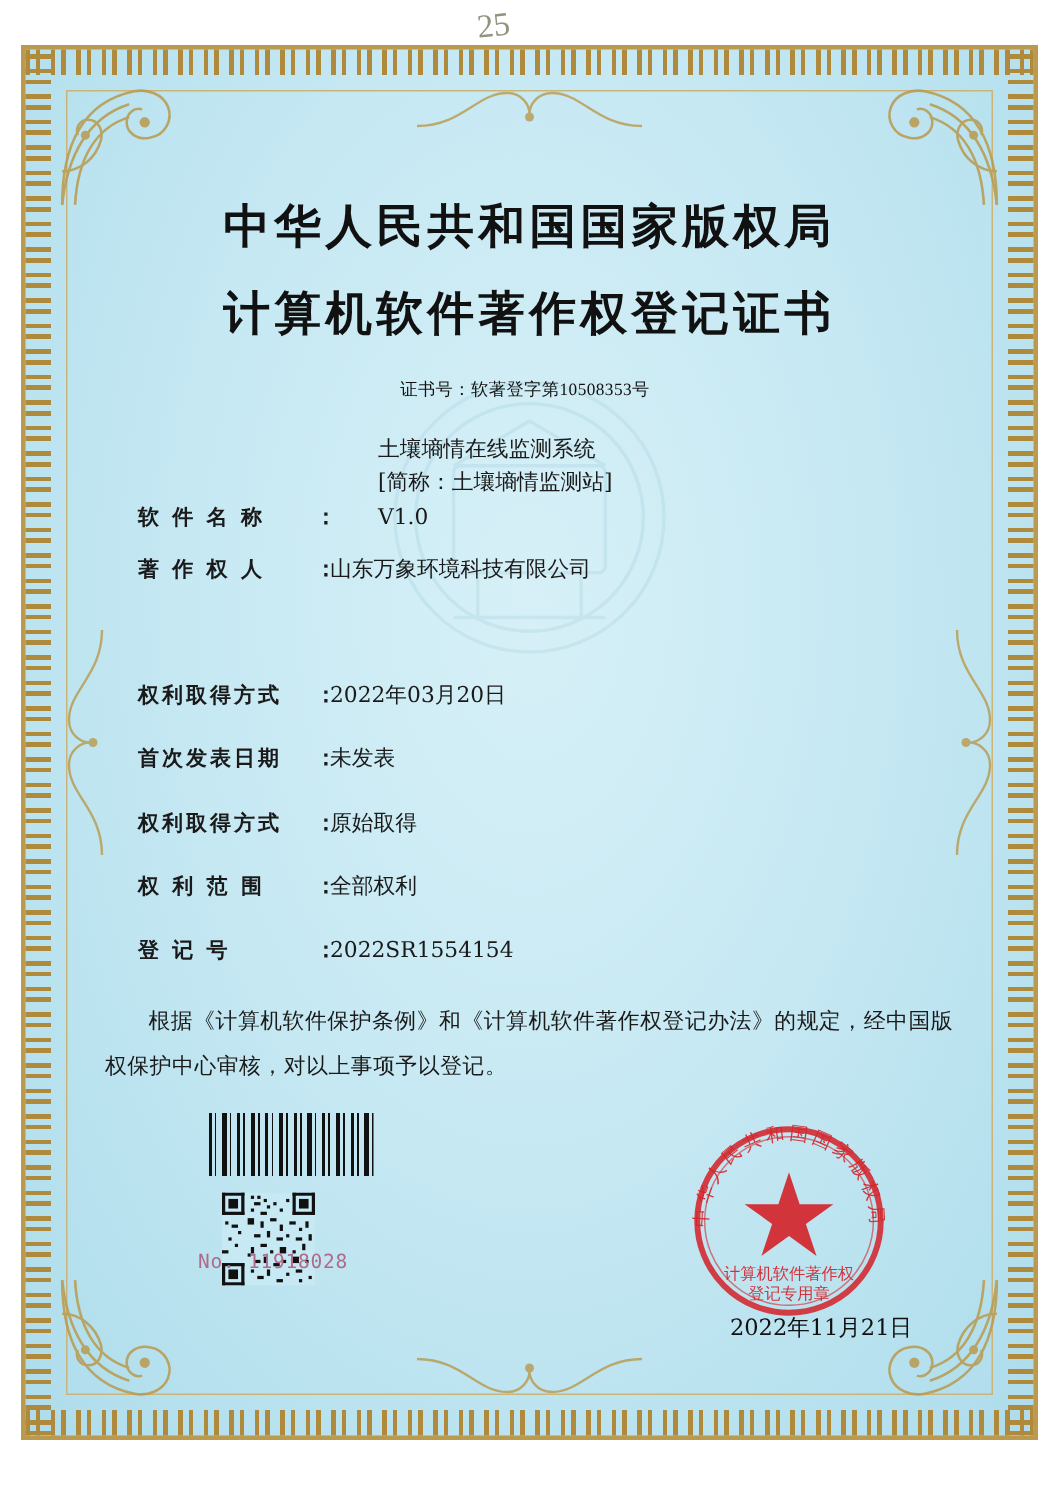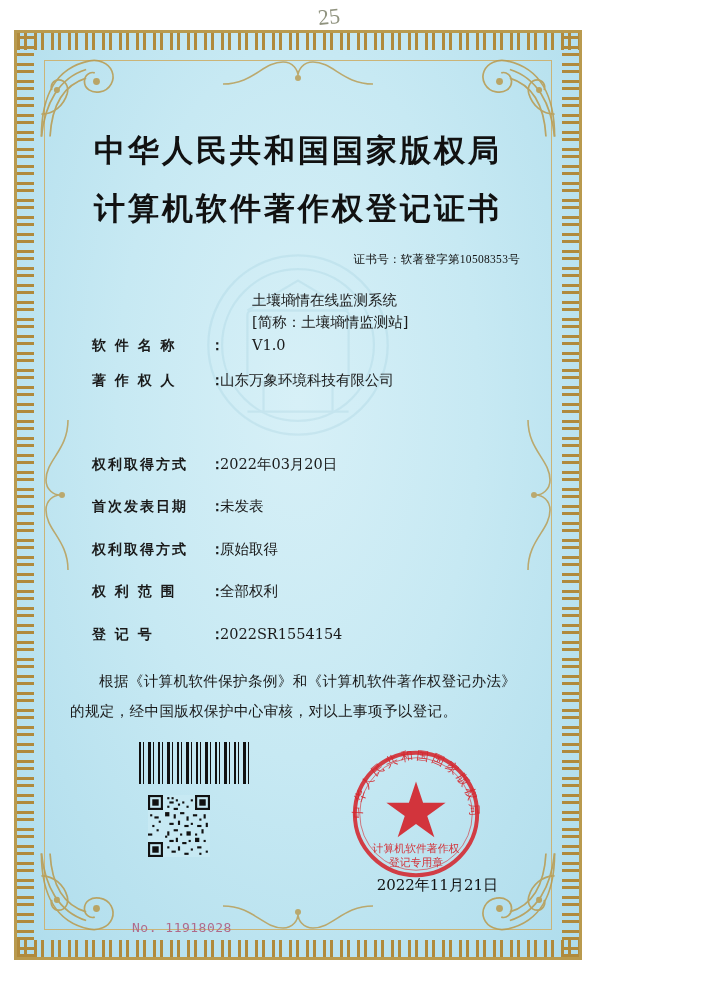--- a/index.html
+++ b/index.html
@@ -20,21 +20,21 @@
     font-family:"Liberation Serif",serif;
     font-size:22px;
     color:#6b6f55;
     transform:rotate(-6deg);
     opacity:.75;
   }
   
   .cert{
     position:absolute;
     left:14px;top:30px;
-    width:568px;height:930px;
+    width:678px;height:930px;
     background:
       radial-gradient(ellipse at 50% 40%, #d7f0f7 0%, #c7e9f3 45%, #b9e2ef 75%, #aedcec 100%);
     box-sizing:border-box;
   }
   
   .frame-outer{
     position:absolute;inset:0;
     border:3px solid #b99a4e;
     box-sizing:border-box;
   }
@@ -121,21 +121,21 @@
   .title2{
     text-align:center;
     font-size:31px;
     font-weight:bold;
     letter-spacing:3px;
     font-family:"DejaVu Serif","Liberation Serif",serif;
     color:#111;
     margin-top:16px;
   }
   .certno{
-    text-align:right;
+    text-align:center;
     font-size:11.5px;
     margin-top:22px;
     padding-right:6px;
     color:#111;
     letter-spacing:.3px;
   }
   .rows{
     margin-top:22px;
     padding-left:22px;
   }
@@ -184,21 +184,21 @@
         #111 9px,#111 12px, transparent 12px, transparent 14px,
         #111 14px,#111 15px, transparent 15px, transparent 19px);
   }
   .qr{
     position:absolute;
     left:134px;top:765px;
     width:62px;height:62px;
   }
   .serial{
     position:absolute;
-    left:118px;top:890px;
+    left:118px;top:804px;
     font-size:13px;
     color:#b06a8a;
     font-family:"DejaVu Sans Mono","Liberation Mono",monospace;
     letter-spacing:.5px;
   }
   .issue-date{
     position:absolute;
     right:84px;top:846px;
     font-size:15px;
     font-family:"DejaVu Serif","Liberation Serif",serif;

